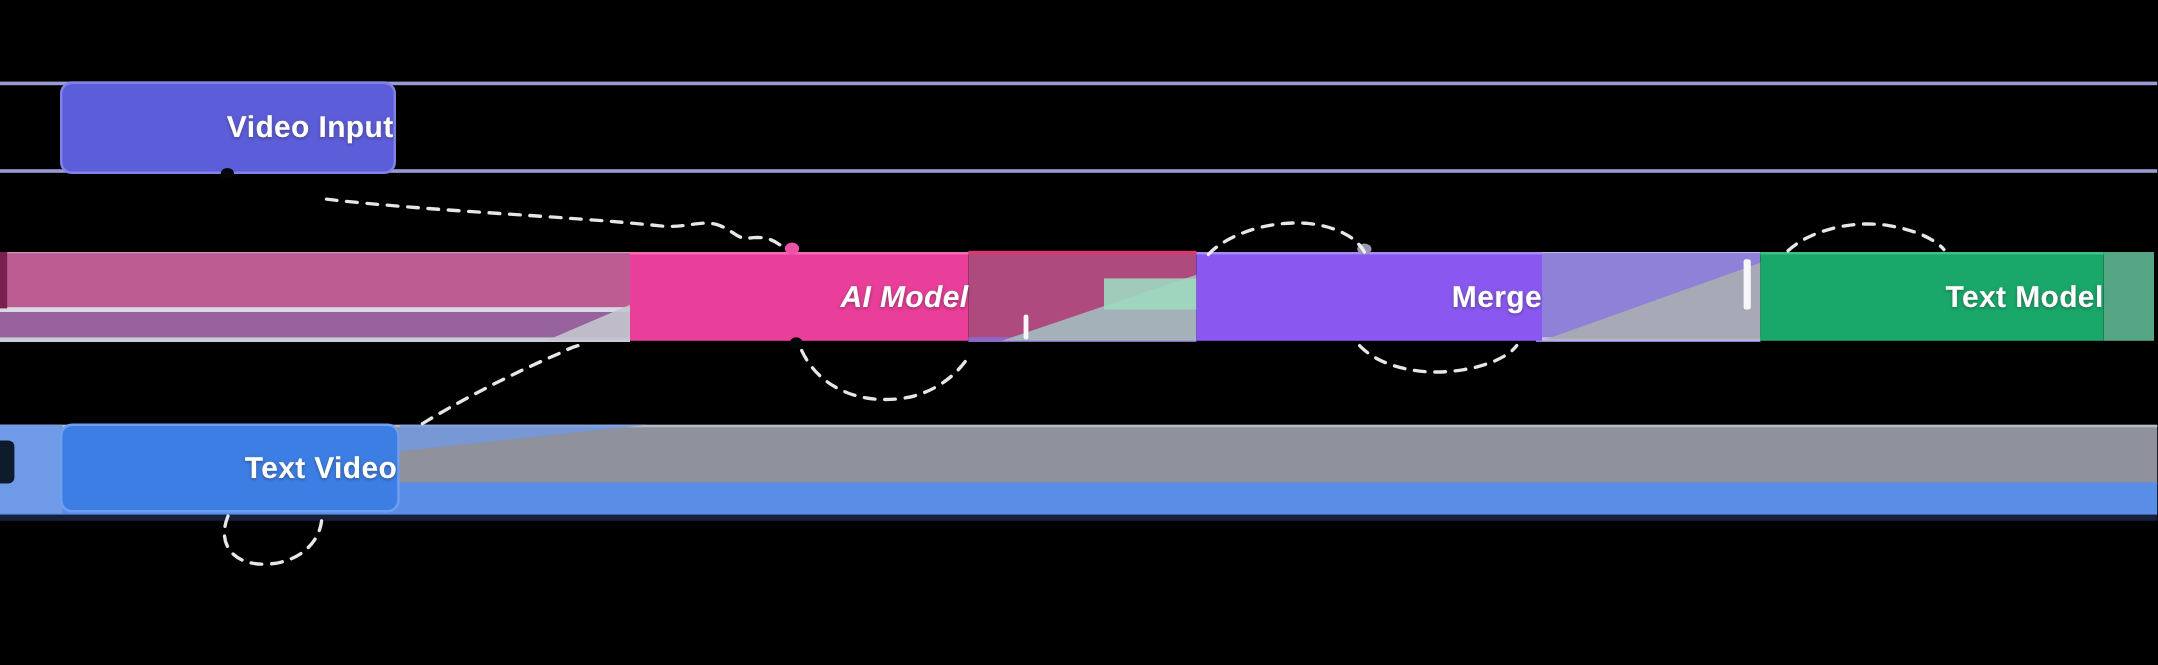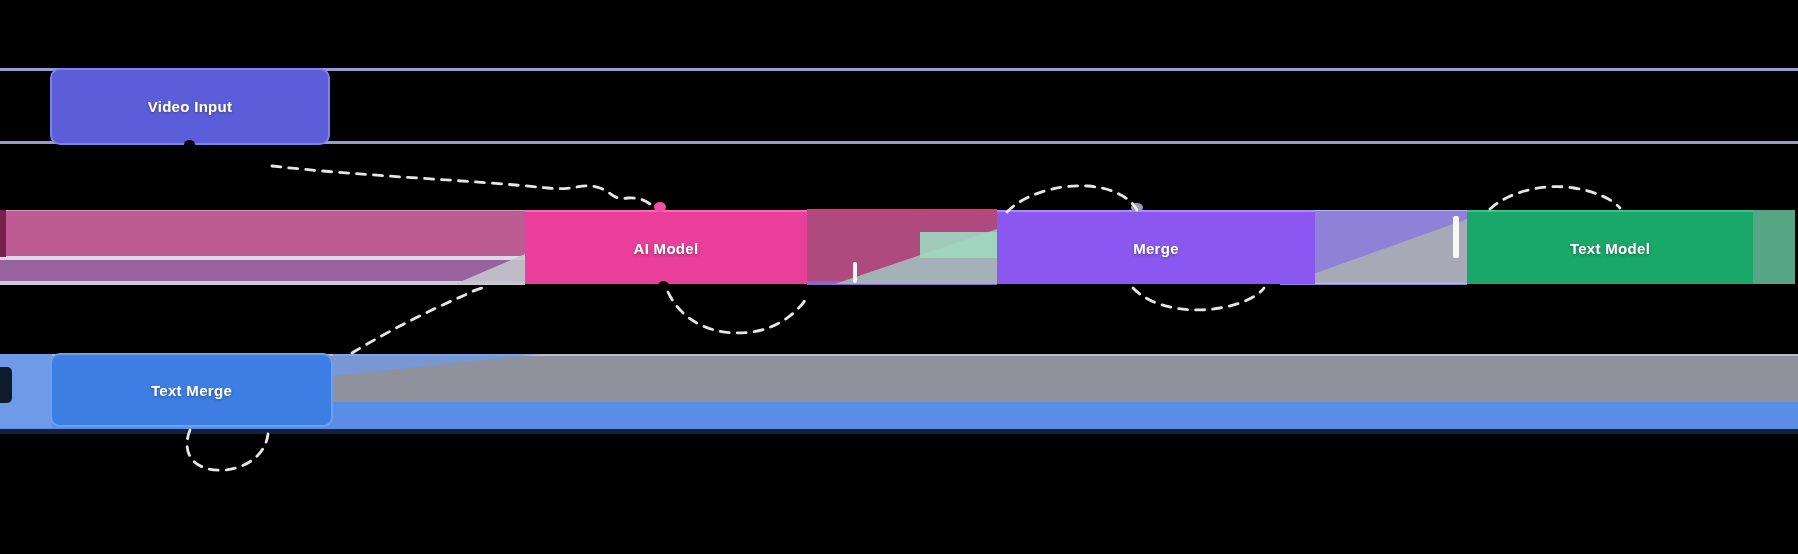--- a/index.html
+++ b/index.html
@@ -25,27 +25,27 @@
   .gray-band{left:0;top:354px;width:1798px;height:48px;background:#8f919c;border-top:2px solid #b9bcc8;}
   .blue-band{left:0;top:402px;width:1798px;height:27px;background:#5a8de6;}
   .blue-band-fade{left:0;top:429px;width:1798px;height:5px;background:#16203a;}
   .lightblue-left{left:0;top:354px;width:52px;height:74px;background:#6f9ae8;}
   .navy-notch{left:0;top:367px;width:12px;height:36px;background:#0d1b2a;border-radius:0 5px 5px 0;}
   .white-bar{position:absolute;background:#f7f7fa;border-radius:2px;z-index:2;}
   .wbar-1{left:853px;top:262px;width:4px;height:21px;}
   .wbar-2{left:1453px;top:216px;width:6px;height:42px;}
   
   .node{
-    position:absolute;z-index:3;display:flex;align-items:center;justify-content:center;
-    color:#ffffff;font-size:15px;font-weight:700;letter-spacing:.3px;
+    position:absolute;z-index:3;display:flex;align-items:center;justify-content:flex-end;
+    color:#ffffff;font-size:25px;font-weight:700;letter-spacing:.3px;
     text-shadow:0 1px 3px rgba(0,0,0,.45), 0 0 2px rgba(255,255,255,.25);
   }
   .node-video{left:50px;top:68px;width:280px;height:77px;background:#5c5dd8;border:2px solid #8082e8;border-radius:10px;box-sizing:border-box;}
-  .node-ai{left:525px;top:210px;width:282px;height:74px;background:#e93e99;border-top:2px solid #f46cb4;box-sizing:border-box;}
-  .node-merge{left:997px;top:210px;width:318px;height:74px;background:#8a58f0;border-top:2px solid #a98df5;box-sizing:border-box;}
+  .node-ai{left:525px;top:210px;width:282px;height:74px;background:#e93e99;border-top:2px solid #f46cb4;box-sizing:border-box;font-style:italic;}
+  .node-merge{left:997px;top:210px;width:288px;height:74px;background:#8a58f0;border-top:2px solid #a98df5;box-sizing:border-box;}
   .node-textout{left:1467px;top:210px;width:286px;height:74px;background:#19a86a;border-top:2px solid #3fc189;box-sizing:border-box;}
   .node-textin{left:50px;top:353px;width:283px;height:74px;background:#3c7ee4;border:2px solid #6f9ff0;border-radius:10px;box-sizing:border-box;}
   .handle{position:absolute;z-index:4;border-radius:50%;}
   .h-video-bottom{left:184px;top:140px;width:11px;height:9px;background:#05050a;}
   .h-ai-top{left:654px;top:202px;width:12px;height:10px;background:#ee52a6;}
   .h-ai-bottom{left:658px;top:281px;width:11px;height:10px;background:#05050a;}
   .h-merge-top{left:1131px;top:203px;width:12px;height:9px;background:#9a9ab2;}
   svg.layer{position:absolute;left:0;top:0;z-index:2;}
   svg.edges{position:absolute;left:0;top:0;z-index:5;}
   .dashed{fill:none;stroke:#f2f2f4;stroke-width:2.8;stroke-dasharray:9 8;stroke-linecap:round;opacity:.95;}
@@ -93,21 +93,21 @@
   <div class="node node-ai">
     <span>AI Model</span>
   </div>
   <div class="node node-merge">
     <span>Merge</span>
   </div>
   <div class="node node-textout">
     <span>Text Model</span>
   </div>
   <div class="node node-textin">
-    <span>Text Merge</span>
+    <span>Text Video</span>
   </div>
 
   <div class="handle h-video-bottom"></div>
   <div class="handle h-ai-top"></div>
   <div class="handle h-ai-bottom"></div>
   <div class="handle h-merge-top"></div>
 
   <svg class="edges" width="1798" height="554">
     <path class="dashed" d="M 272 166 C 360 176, 470 180, 548 188 C 575 191, 583 182, 600 188 C 615 194, 612 200, 628 198 C 642 197, 650 203, 655 209"></path>
     <path class="dashed" d="M 352 353 C 390 330, 430 310, 465 295 C 473 291, 478 289, 482 288"></path>

